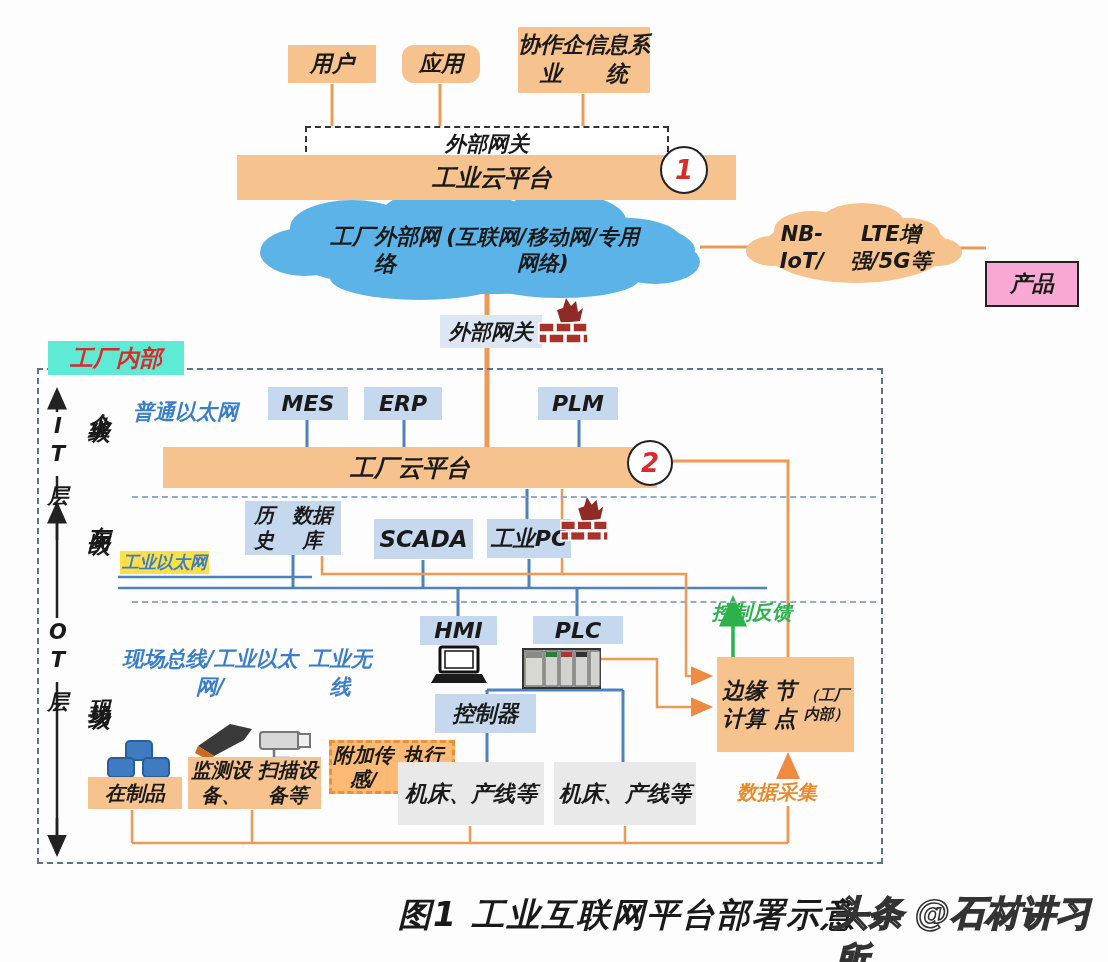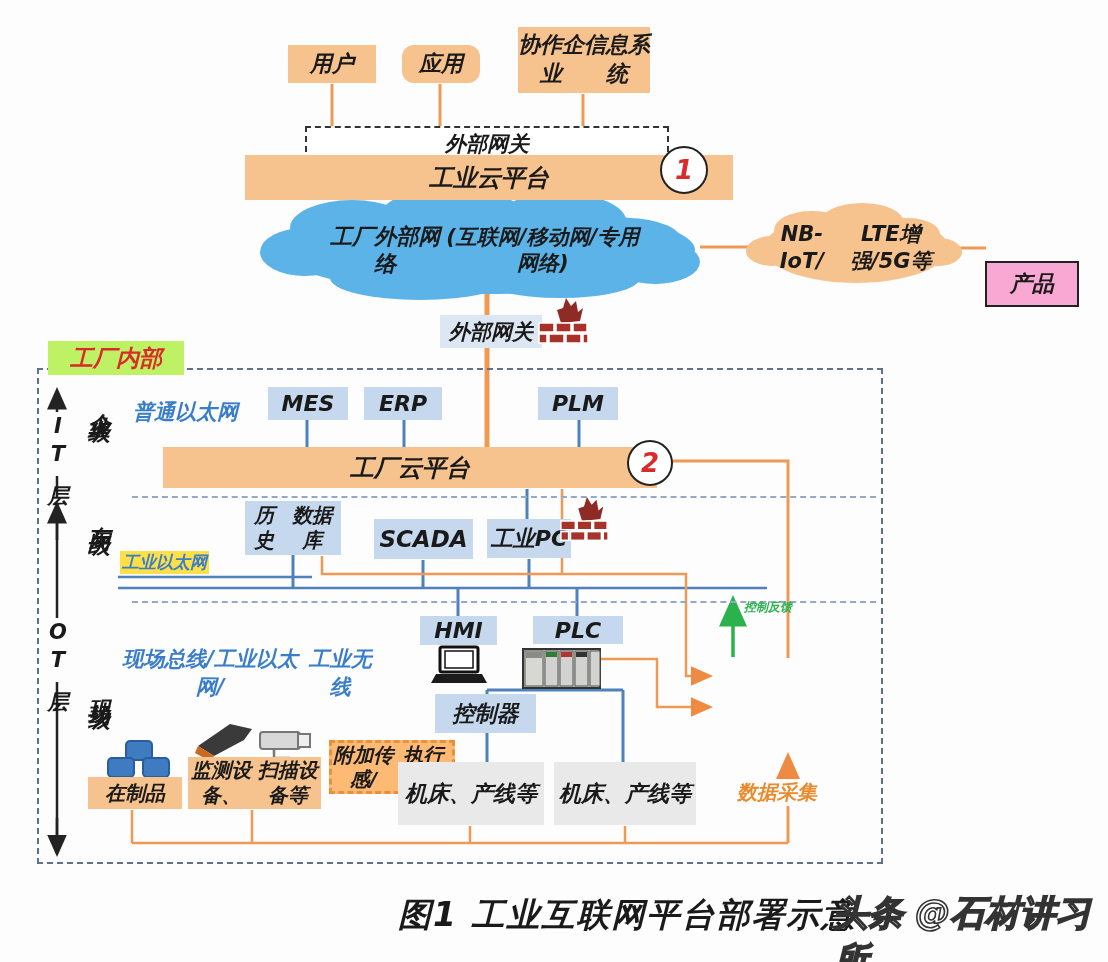--- a/index.html
+++ b/index.html
@@ -114,21 +114,21 @@
     <span>应用</span>
   </div>
   <div class="abs col obox b" style="left:518px;top:27px;width:132px;height:66px;font-size:22px;line-height:1.3;">
     <span>协作企业</span>
     <span>信息系统</span>
   </div>
 
   <div class="abs ctr dashed-box b" style="left:305px;top:126px;width:360px;height:32px;font-size:21px;background:#fff;">
     <span>外部网关</span>
   </div>
-  <div class="abs ctr obox b" style="left:245px;top:155px;width:488px;height:45px;font-size:24px;">
+  <div class="abs ctr obox b" style="left:237px;top:155px;width:488px;height:45px;font-size:24px;padding-left:11px;">
     <span>工业云平台</span>
   </div>
   <div class="abs ctr badge" style="left:660px;top:146px;width:44px;height:44px;">
     <span>1</span>
   </div>
 
   <div class="abs col b" style="left:330px;top:221px;width:315px;height:58px;font-size:22px;line-height:1.25;">
     <span>工厂外部网络</span>
     <span style="font-size:21px;">(互联网/移动网/专用网络)</span>
   </div>
@@ -152,21 +152,21 @@
       <rect x="3" y="37" width="8" height="9"></rect>
         <rect x="13" y="37" width="15" height="9"></rect>
         <rect x="30" y="37" width="15" height="9"></rect>
         <rect x="47" y="37" width="5" height="9"></rect>
     </g>
   </svg>
 
   <div class="abs" style="left:37px;top:368px;width:842px;height:492px;border:2px dashed #5F718C;"></div>
   <div class="abs" style="left:132px;top:496px;width:744px;height:0;border-top:2px dashed #93A9C7;"></div>
   <div class="abs" style="left:132px;top:601px;width:744px;height:0;border-top:2px dashed #93A9C7;"></div>
-  <div class="abs ctr red-label" style="left:48px;top:341px;width:136px;height:34px;font-size:23px;background:#bef264;">
+  <div class="abs ctr red-label" style="left:48px;top:341px;width:136px;height:34px;font-size:23px;background:#5eead4;">
     <span>工厂内部</span>
   </div>
 
   <div class="abs vtext b" style="left:44px;top:412px;font-size:21px;background:#fdfdfe;padding:2px 0;">
     <span>IT层</span>
   </div>
   <div class="abs vtext b" style="left:44px;top:618px;font-size:21px;background:#fdfdfe;padding:2px 0;">
     <span>OT层</span>
   </div>
   <div class="abs vtext b" style="left:84px;top:395px;font-size:22px;">
@@ -281,21 +281,26 @@
     <span>扫描设备等</span>
   </div>
 
   <div class="abs ctr gbox b" style="left:398px;top:762px;width:146px;height:63px;font-size:22px;">
     <span>机床、产线等</span>
   </div>
   <div class="abs ctr gbox b" style="left:554px;top:762px;width:142px;height:63px;font-size:22px;">
     <span>机床、产线等</span>
   </div>
 
-  <div class="abs col green-label" style="left:744px;top:600px;font-size:12px;line-height:1.25;">
+  <div class="abs col obox b" style="left:717px;top:657px;width:137px;height:95px;line-height:1.25;">
+    <span style="font-size:22px;">边缘计算</span>
+    <span style="font-size:22px;">节点</span>
+    <span style="font-size:15px;">（工厂内部）</span>
+  </div>
+  <div class="abs col green-label" style="left:712px;top:600px;font-size:20px;line-height:1.25;">
     <span>控制</span>
     <span>反馈</span>
   </div>
   <div class="abs orange-label" style="left:737px;top:779px;font-size:20px;">
     <span>数据采集</span>
   </div>
 
   <div class="abs b" style="left:398px;top:893px;font-size:33px;letter-spacing:2px;">
     <span>图1  工业互联网平台部署示意</span>
   </div>

